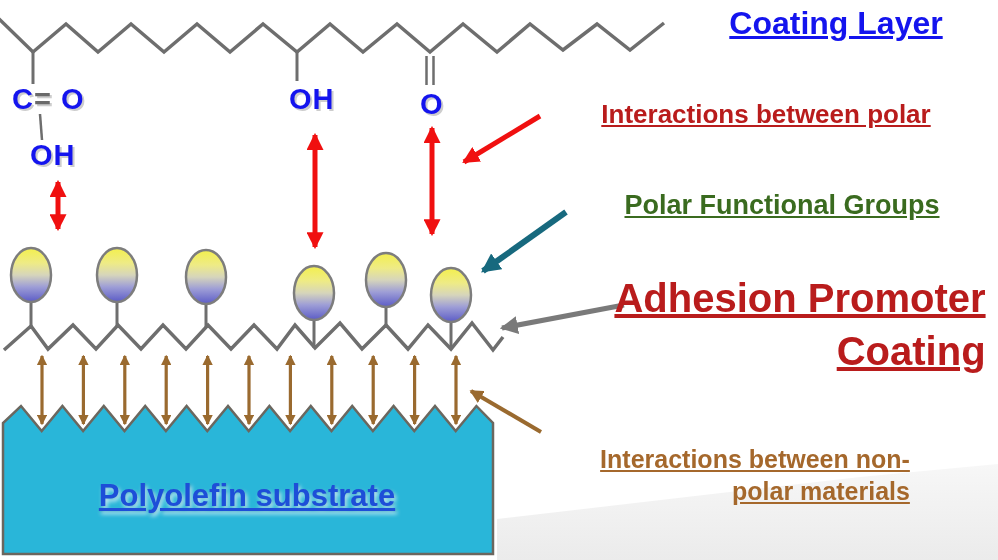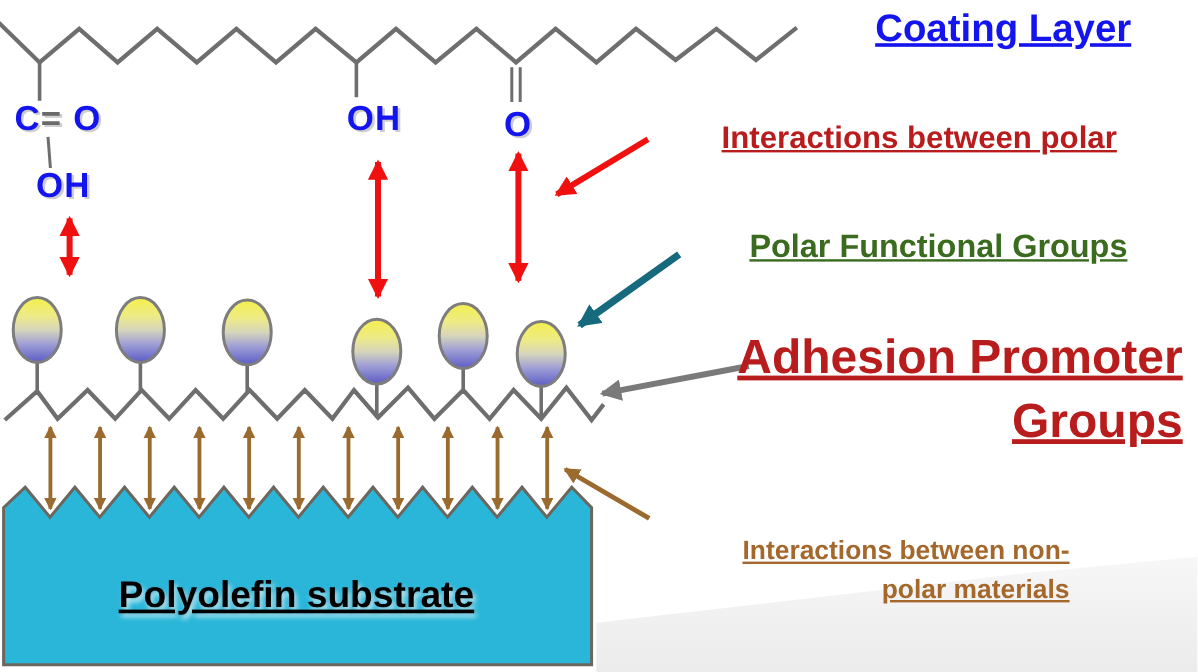--- a/index.html
+++ b/index.html
@@ -7,22 +7,22 @@
     position:relative;width:998px;height:560px;background:#ffffff;overflow:hidden;
     font-family:"Liberation Sans",sans-serif;font-weight:bold;
   }
   .stage svg{position:absolute;left:0;top:0;}
   .lbl{position:absolute;white-space:nowrap;}
   .center{transform:translateX(-50%);text-align:right;text-decoration:underline;}
   .coating-layer{left:836px;top:5px;font-size:32px;color:#1414ee;}
   .polar-inter{left:766px;top:99px;font-size:26px;line-height:30px;color:#b91c1c;}
   .polar-groups{left:782px;top:190px;font-size:27px;color:#3a6b1f;}
   .adh-promoter{left:800px;top:272px;font-size:40px;line-height:53px;color:#b91c1c;}
-  .nonpolar-inter{left:755px;top:443px;font-size:22px;line-height:32px;color:#a5682c;}
-  .substrate-lbl{left:247px;top:477px;font-size:31px;line-height:37px;color:#000000;
+  .nonpolar-inter{left:755px;top:443px;font-size:25px;line-height:32px;color:#a5682c;}
+  .substrate-lbl{left:247px;top:477px;font-size:31px;line-height:37px;color:#1d4ed8;
     text-shadow:2px 3px 4px rgba(255,255,255,0.75),1px 1px 2px rgba(0,60,80,0.25);}
   .chem{font-size:29px;line-height:1.05;color:#1414ee;text-shadow:2px 2px 0 #cdcdcd;letter-spacing:1px;}
   .chem .bond-eq{color:#6a6a6a;}
   .c-o{left:12px;top:84px;}
   .oh-left{left:30px;top:140px;}
   .oh-mid{left:289px;top:84px;}
   .o-ketone{left:420px;top:89px;}
 </style>
 </head>
 <body>
@@ -122,21 +122,21 @@
   <div class="lbl center coating-layer">Coating Layer</div>
 
   <div class="lbl center polar-inter">
     <span style="display:block">Interactions between polar</span>
   </div>
 
   <div class="lbl center polar-groups">Polar Functional Groups</div>
 
   <div class="lbl center adh-promoter">
     <span style="display:block">Adhesion Promoter</span>
-    <span style="display:block">Groups</span>
+    <span style="display:block">Coating</span>
   </div>
 
   <div class="lbl center nonpolar-inter">
     <span style="display:block">Interactions between non-</span>
     <span style="display:block">polar materials</span>
   </div>
 
   <div class="lbl center substrate-lbl">
     <span style="display:block">Polyolefin substrate</span>
   </div>

